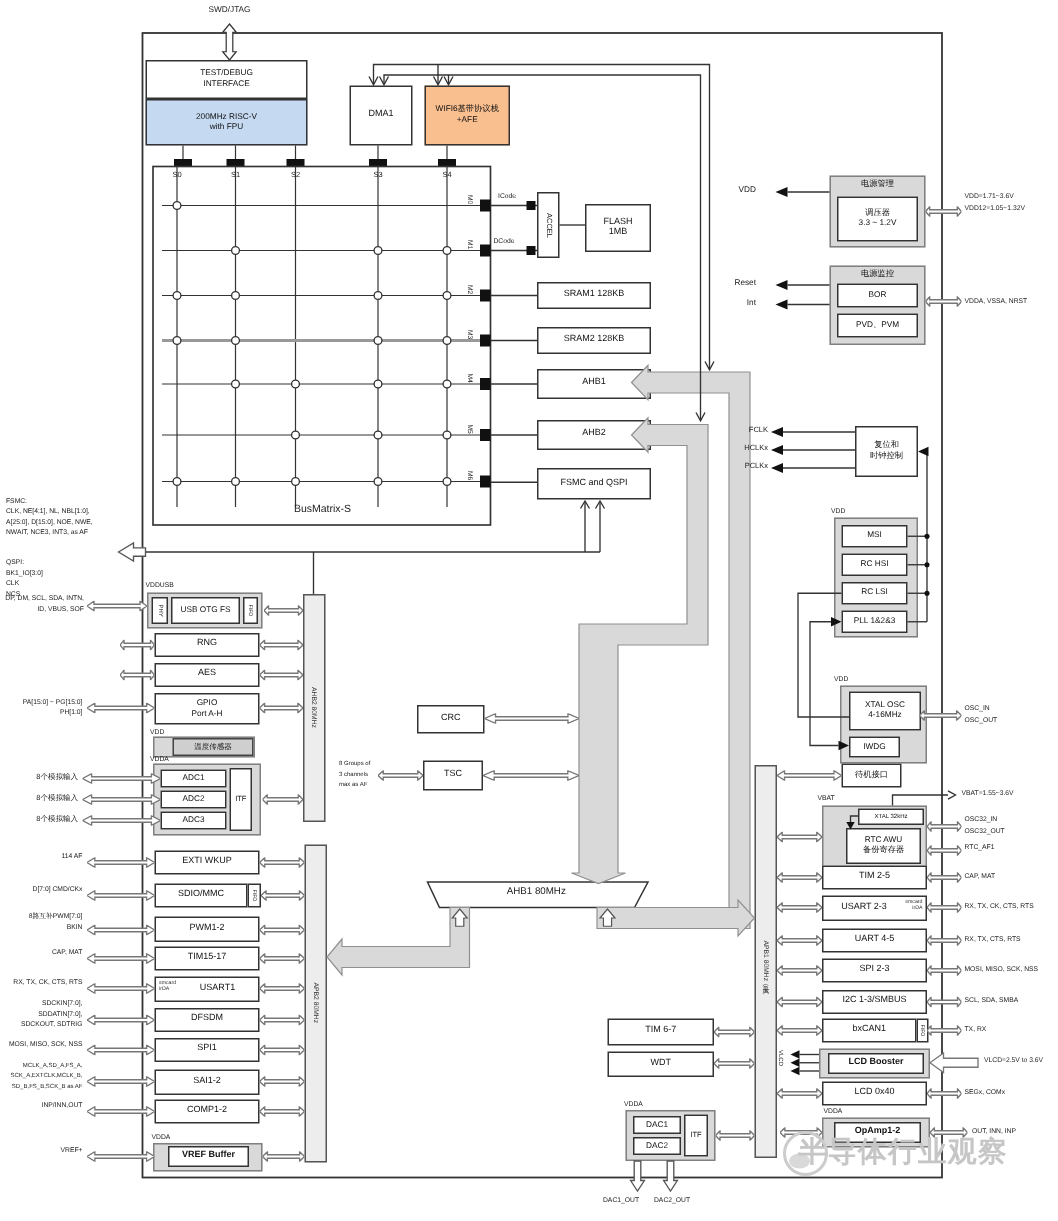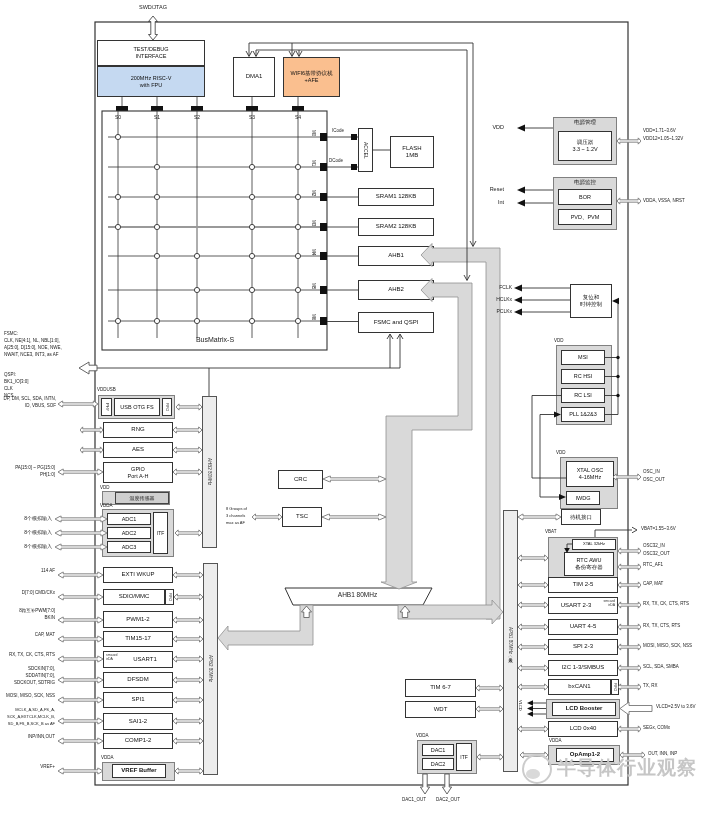--- a/index.html
+++ b/index.html
@@ -601,15 +601,15 @@
     </div>
 <div class="bx" style="left:422px;top:758px;width:32px;height:12px;font-size:5.5px;">
       <span>DAC2</span>
     </div>
 <div class="bx" style="left:456px;top:743px;width:16px;height:28px;font-size:5px;">
       <span>ITF</span>
     </div>
 <div class="lb" style="left:402px;top:797px;">DAC1_OUT</div>
 <div class="lb" style="left:436px;top:797px;">DAC2_OUT</div>
 
-<div class="wm" style="left:557px;top:755px;">半导体行业观察</div>
+<div class="wm" style="left:532px;top:755px;">半导体行业观察</div>
 
 </div>
 
 </body></html>

